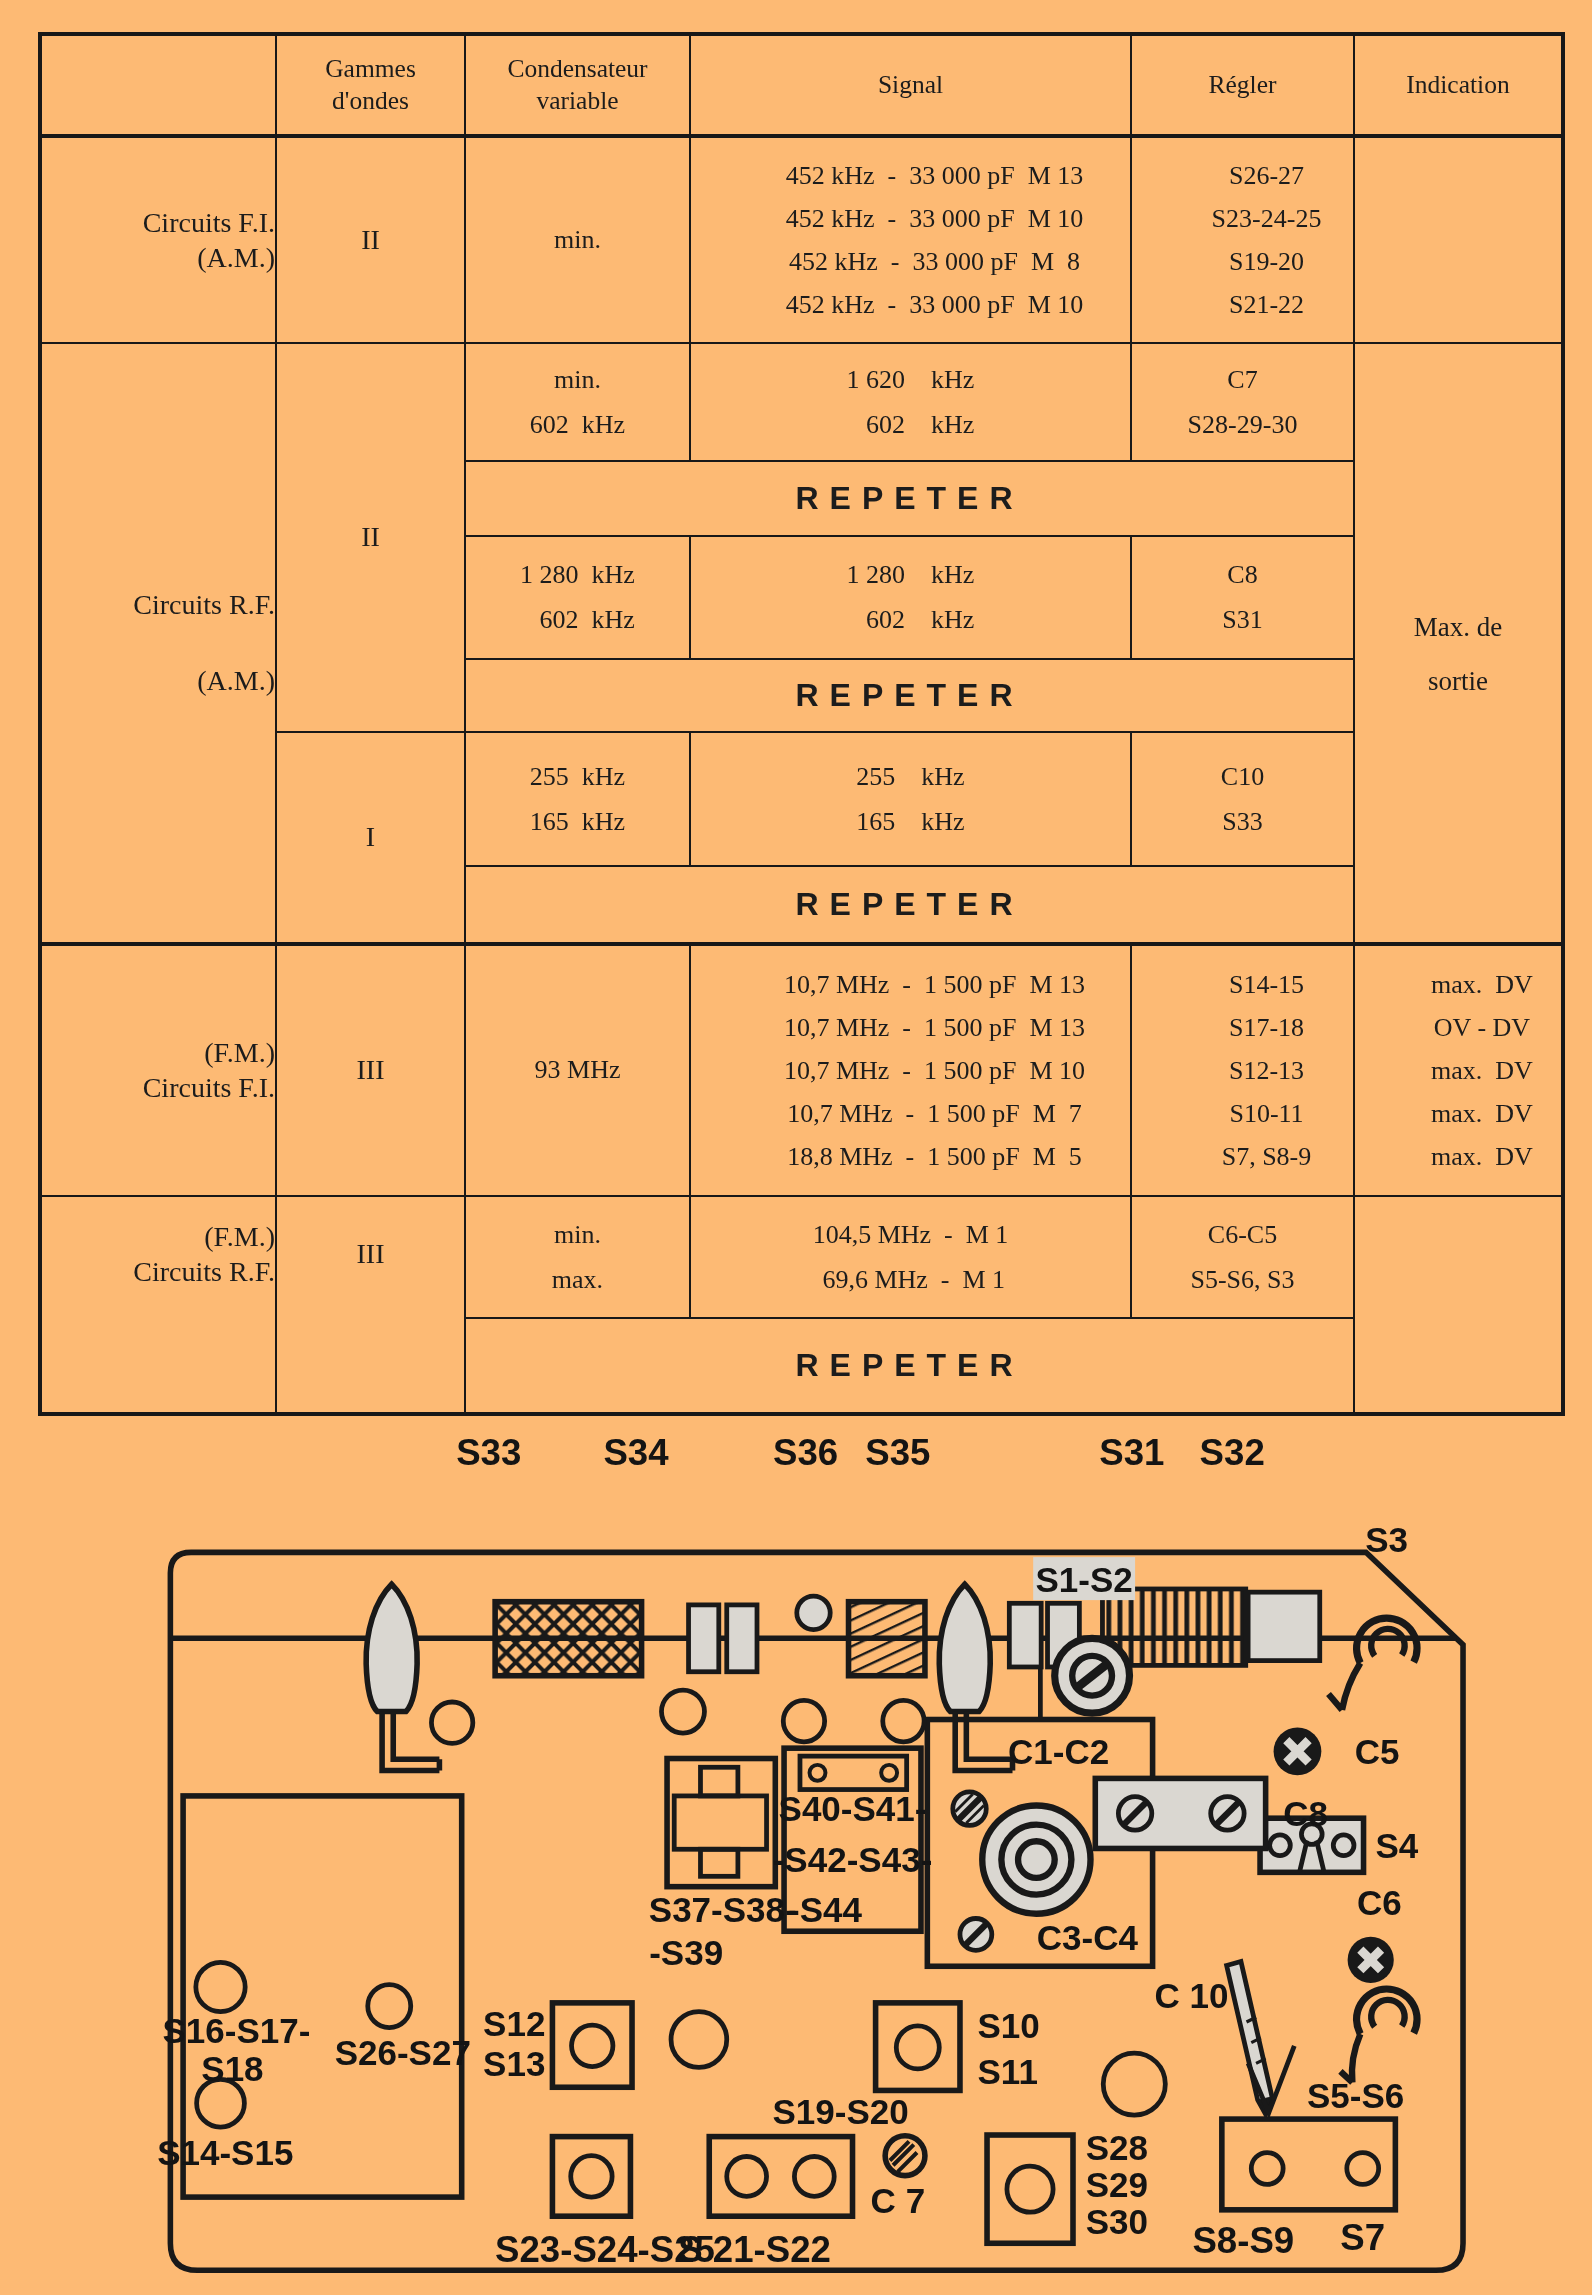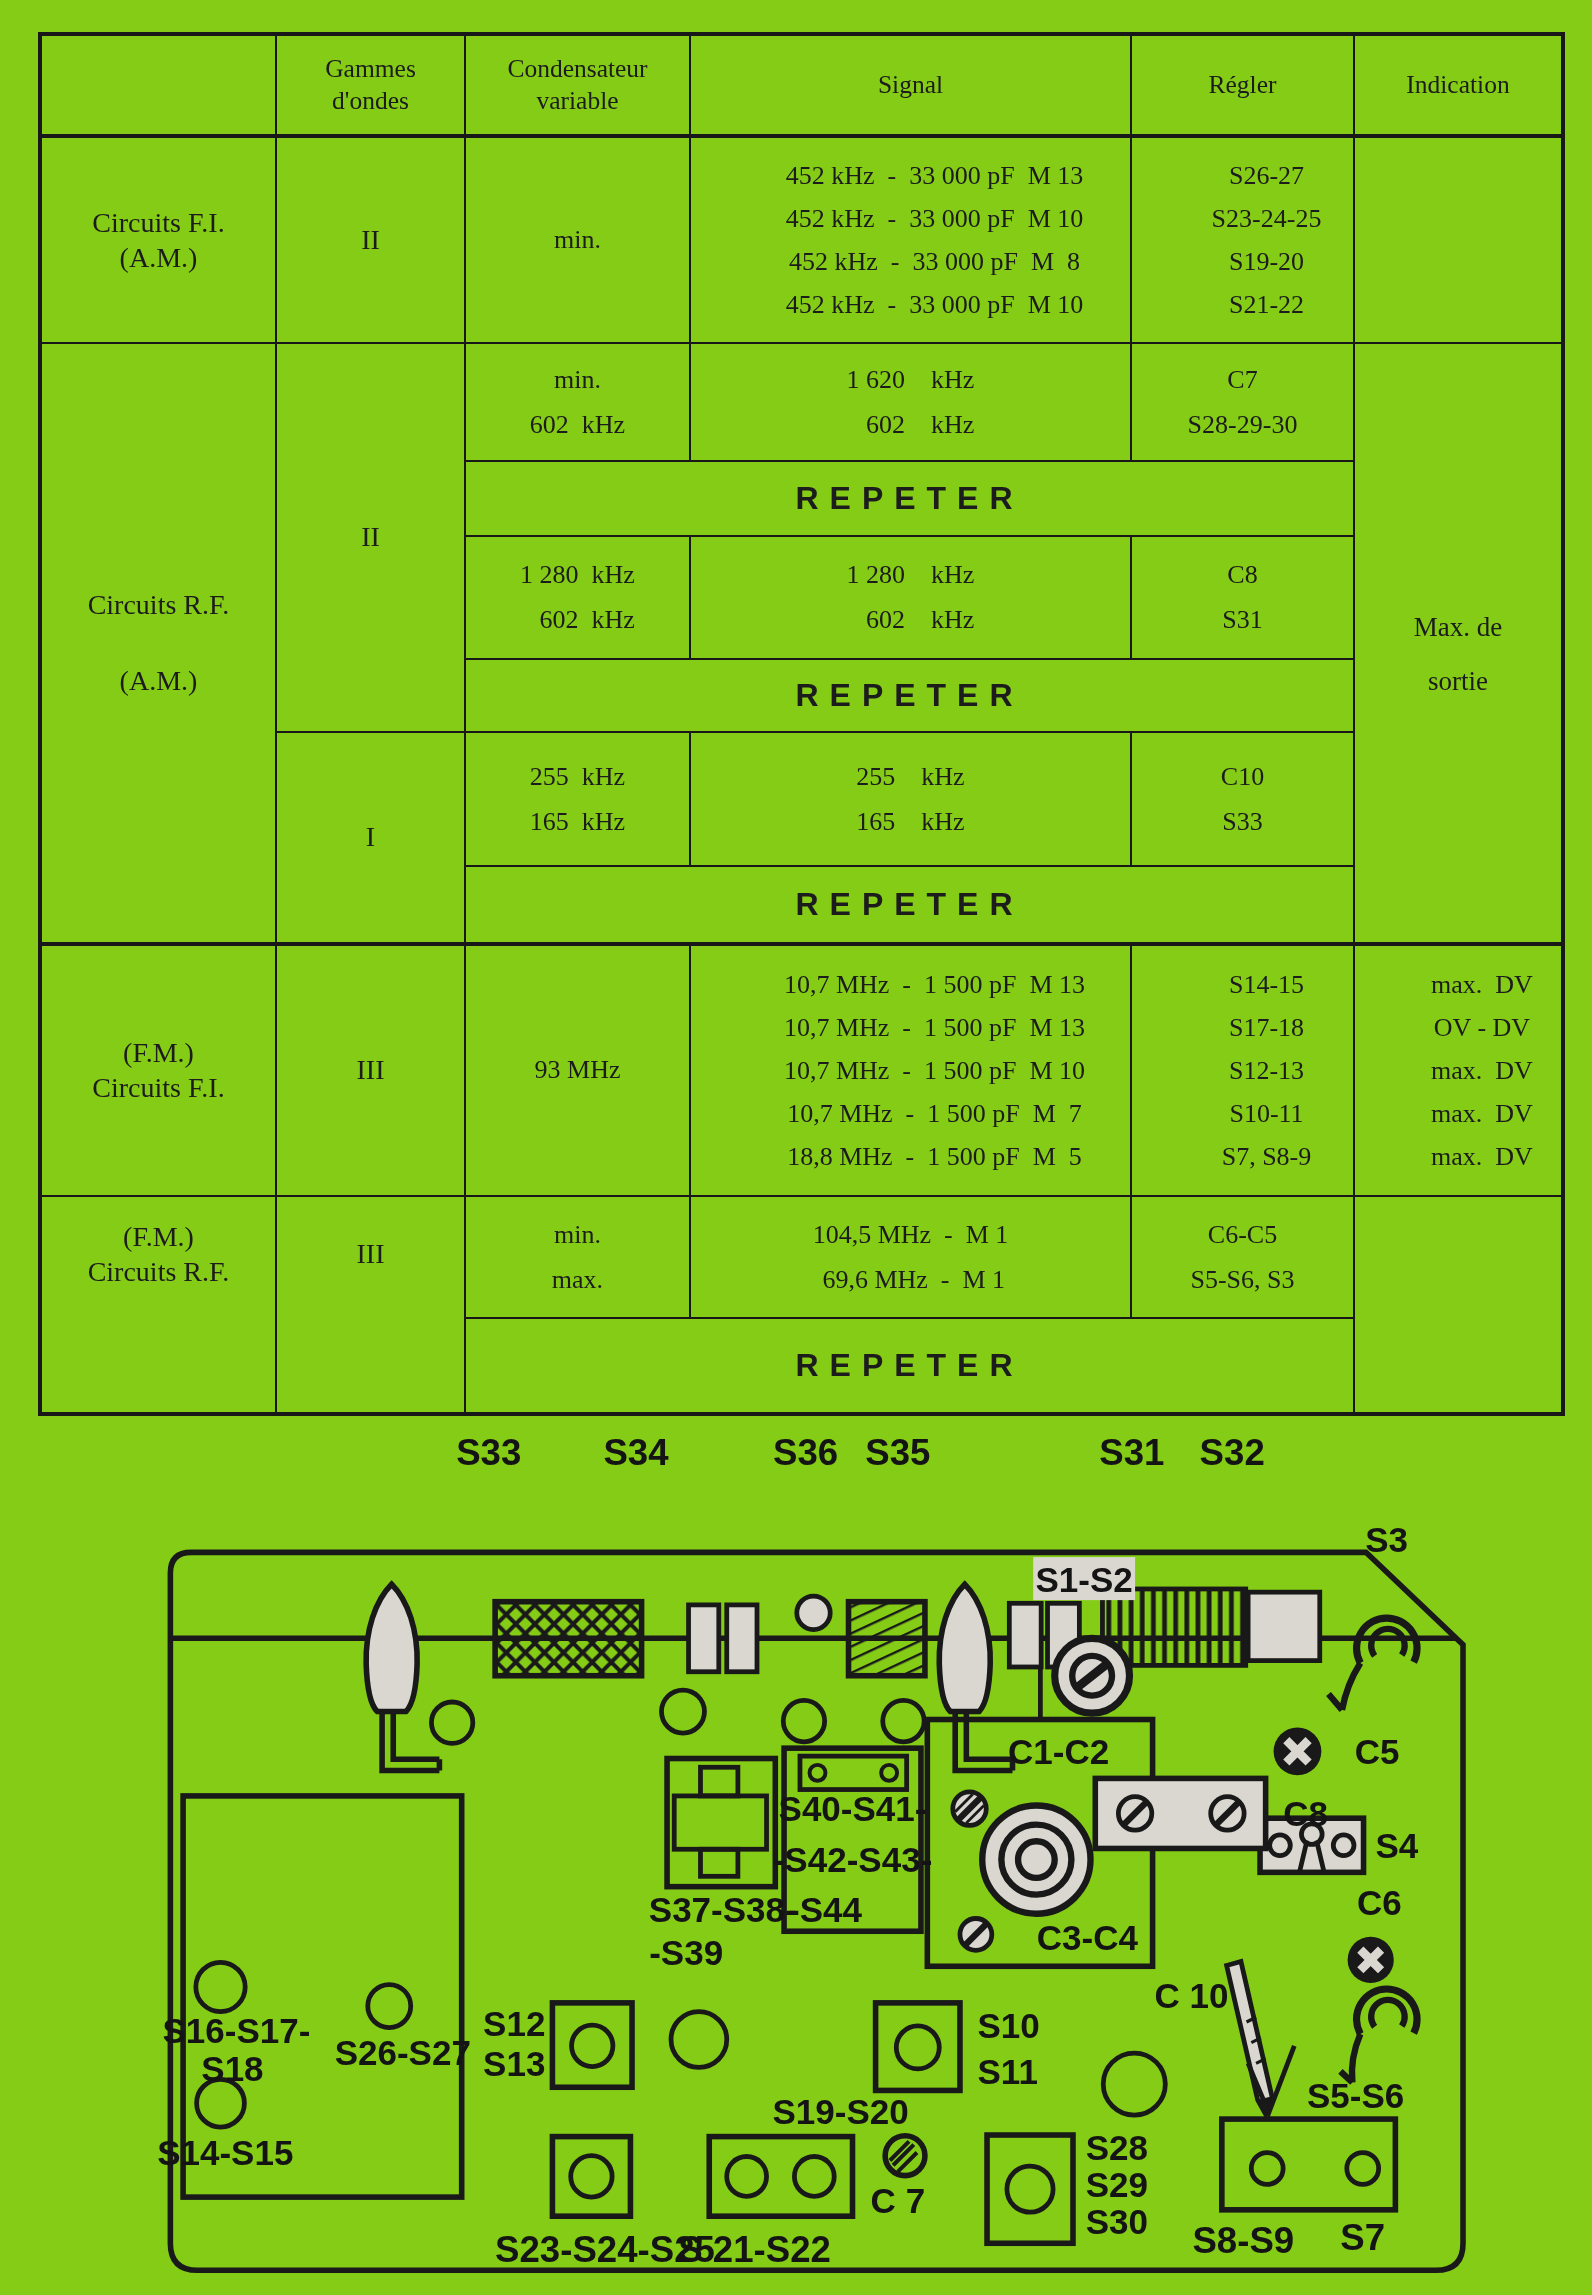--- a/index.html
+++ b/index.html
@@ -1,41 +1,41 @@
 <!DOCTYPE html>
 <html style="font-size:12.7px"><head>
 <meta charset="utf-8">
 <style>
   html,body{margin:0;padding:0;}
   body{background:#b9b6b0;}
   .page{
     position:relative;
     width:1592px;height:2295px;
-    background:#84cc16;
+    background:#fdba74;
     font-family:"Liberation Serif","DejaVu Serif",serif;
     color:#1c1c1c;
     overflow:hidden;
   }
   
   table.cal{
     position:absolute;left:38px;top:32px;
     width:1525px;height:1384px;
     border-collapse:collapse;table-layout:fixed;
     border:4px solid #181818;
   }
   table.cal td, table.cal th{
     border:2.4px solid #181818;
     vertical-align:middle;text-align:center;
     padding:0;font-size:26px;font-weight:normal;
   }
   tr.hdr th{border-bottom:4px solid #181818;font-size:25.5px;line-height:32px;}
   tr.thick td{border-top:4px solid #181818;}
   .lines54 div{line-height:43px;white-space:pre;margin-left:48px;}
   .lines56 div{line-height:45px;white-space:pre;}
-  .rowlabel div{line-height:35px;}
+  .rowlabel div{line-height:35px;text-align:right;}
   .rowlabel.gap div.l2{margin-top:41px;}
   td.regler{text-align:left;padding-left:38px;}
   td.indic-r{text-align:right;padding-right:27px;}
   td.cellpre div{white-space:pre;}
   .repeter{
     font-family:"Liberation Sans","DejaVu Sans",sans-serif;
     font-weight:bold;font-size:32px;letter-spacing:11px;
   }
   
   svg.diagram{position:absolute;left:0;top:1425px;}

